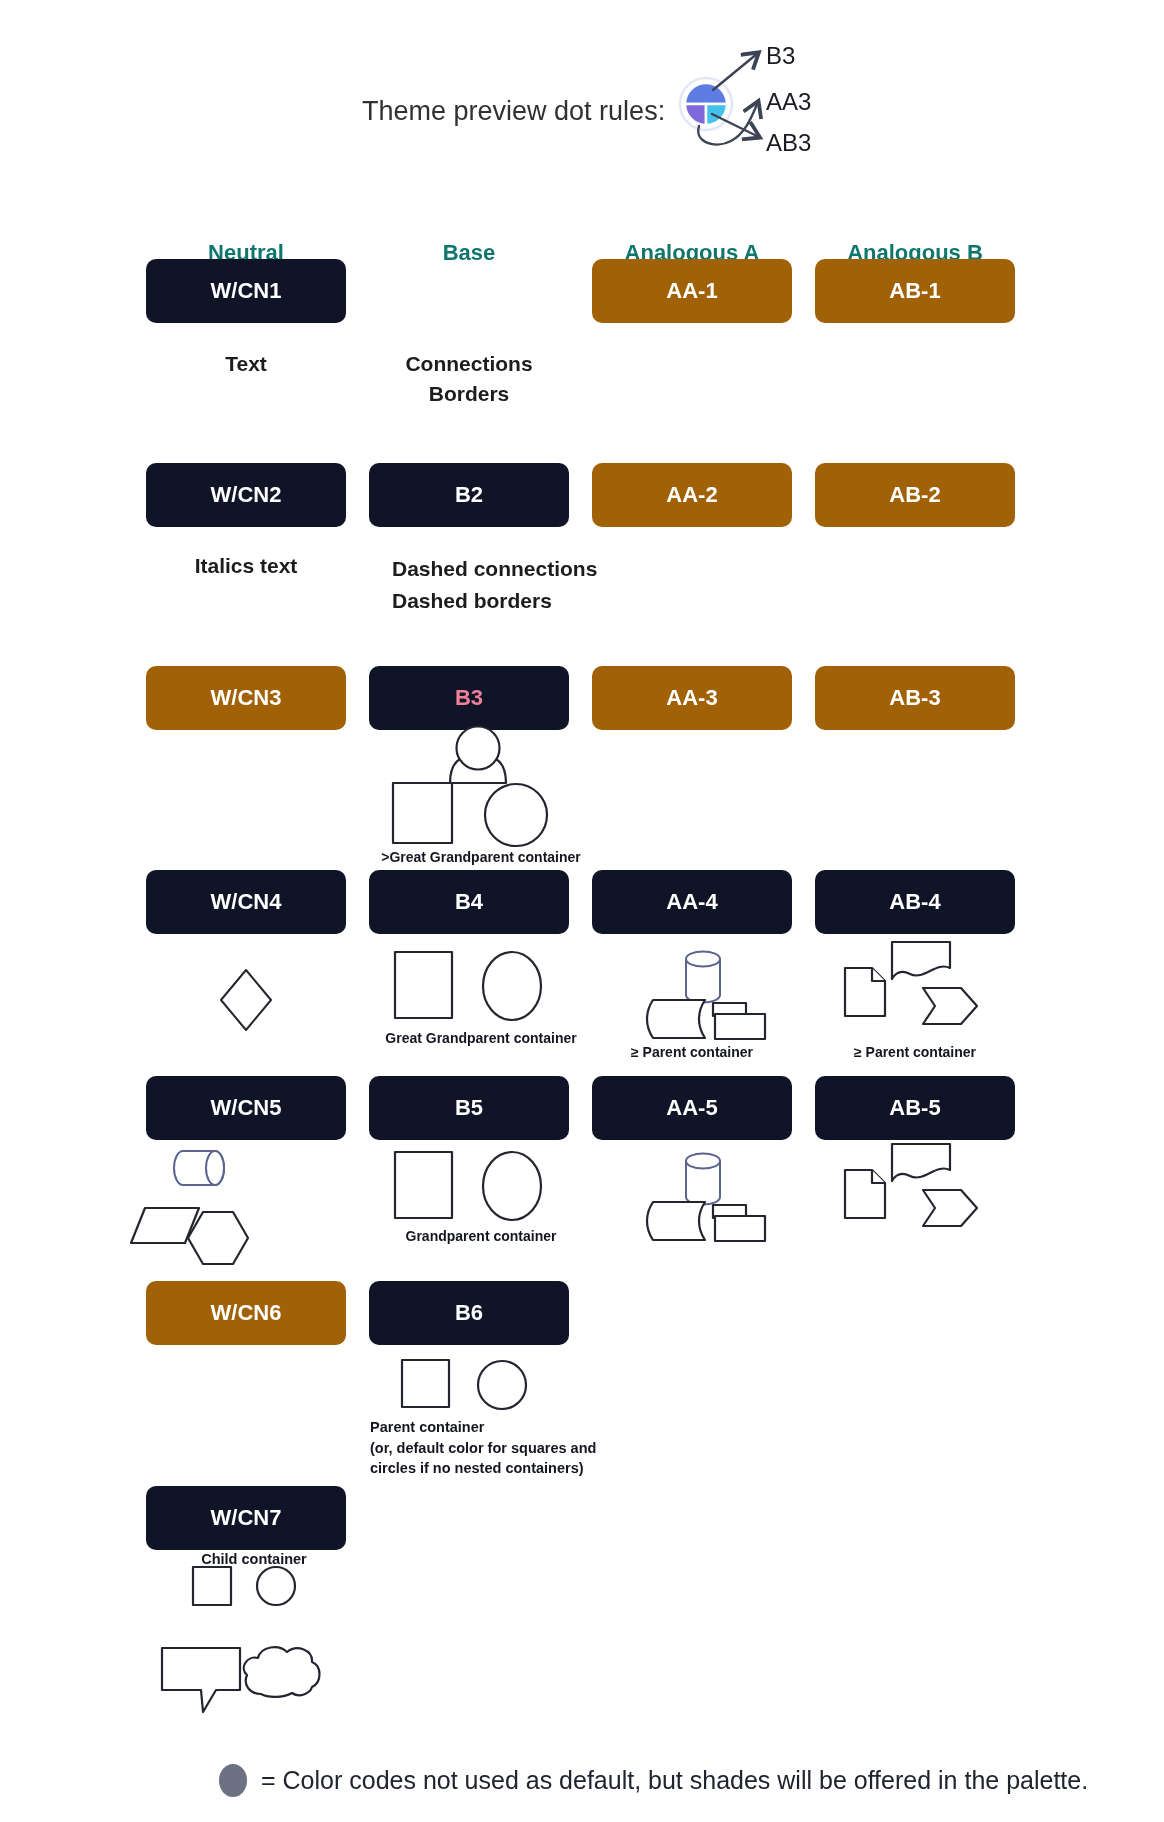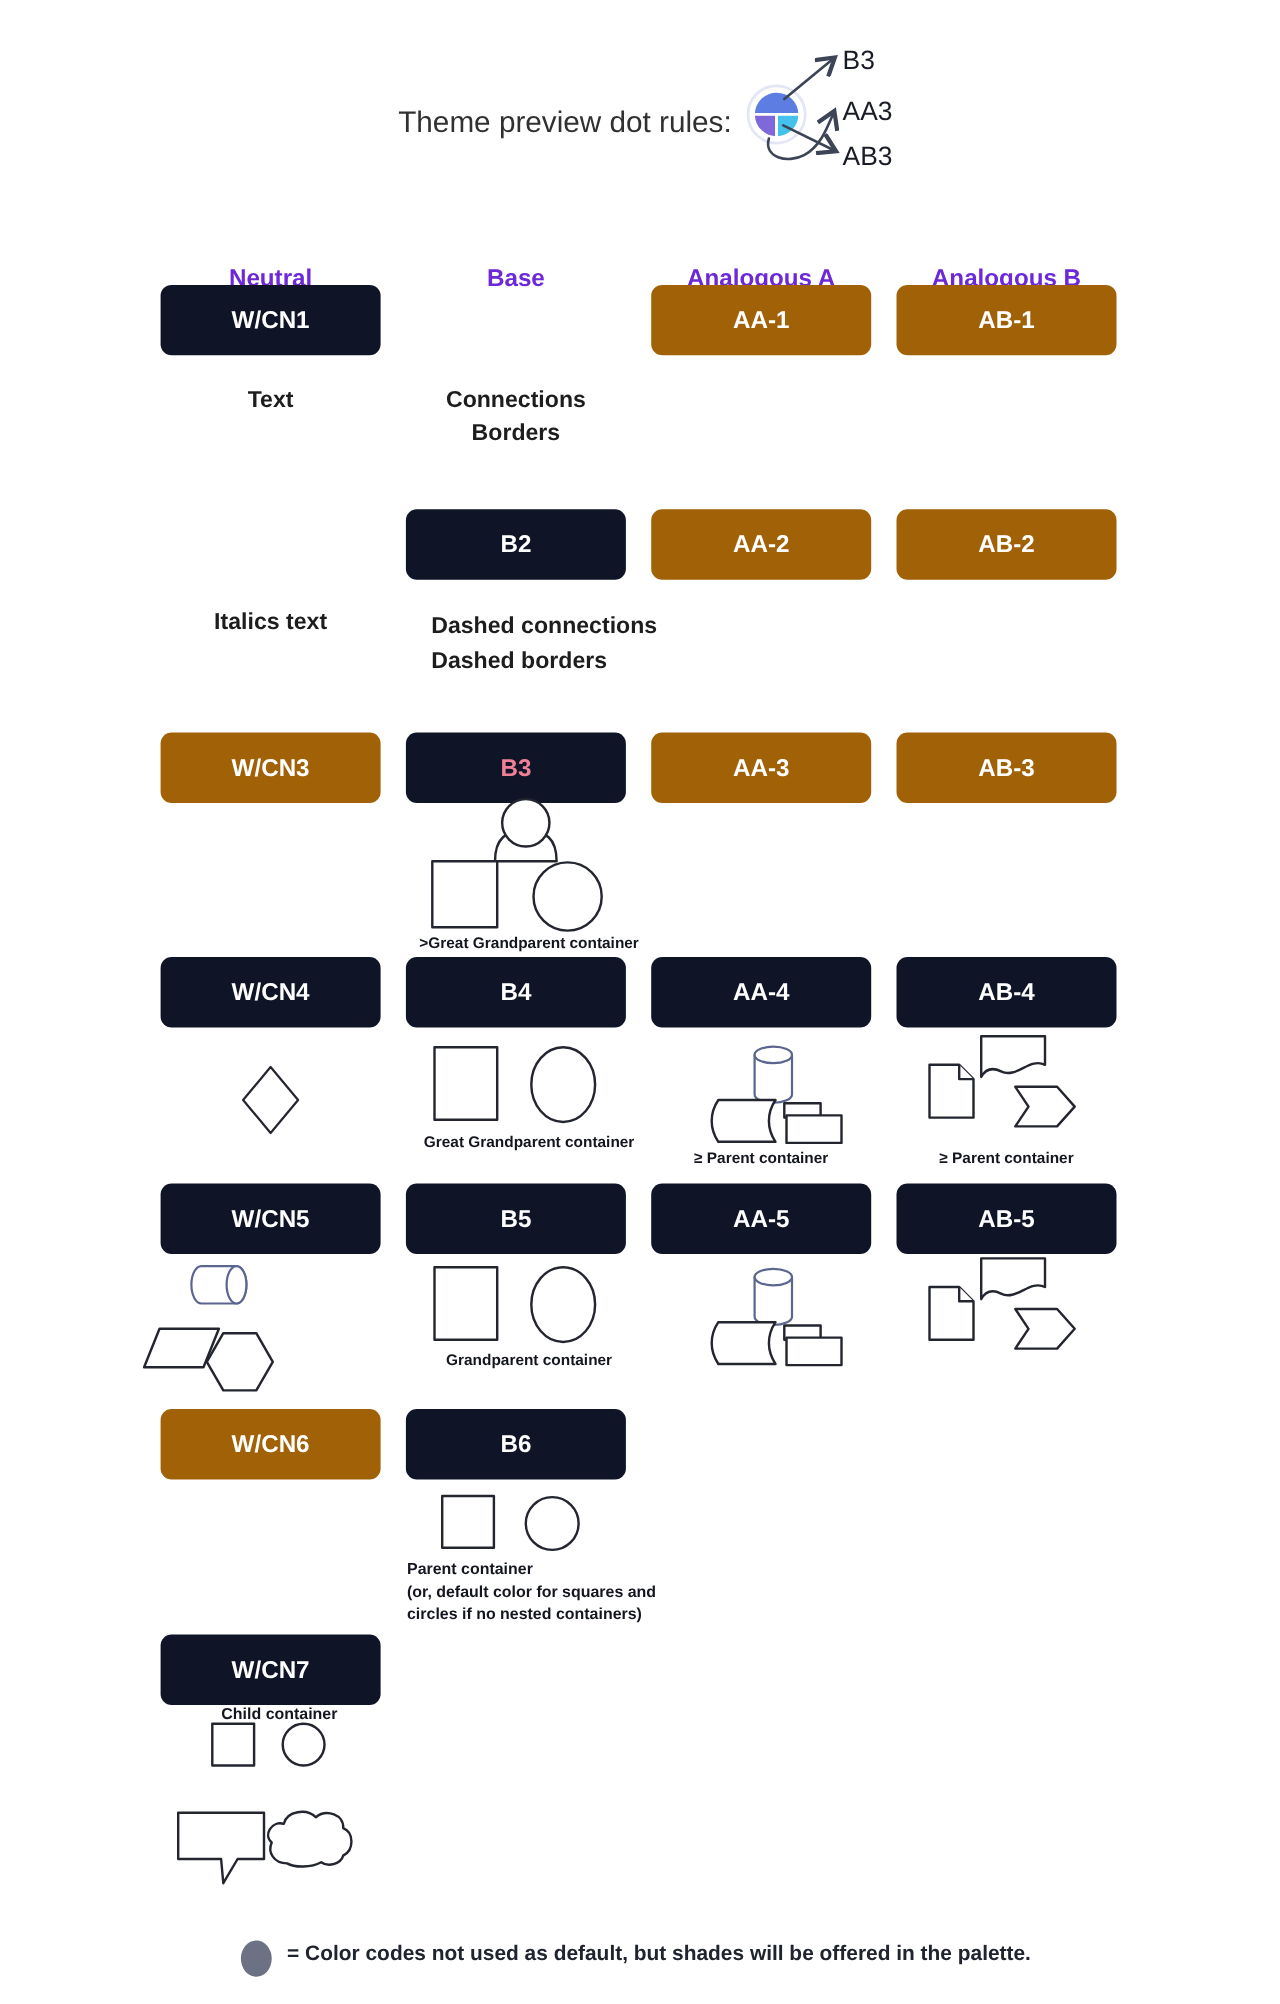--- a/index.html
+++ b/index.html
@@ -1,31 +1,31 @@
 <!DOCTYPE html>
 <html><head>
 <meta charset="utf-8">
 <style>
   html,body{margin:0;padding:0;background:#fff;}
   .canvas{position:relative;width:1164px;height:1822px;background:#ffffff;
           font-family:"Liberation Sans",sans-serif;overflow:hidden;}
   .title{position:absolute;left:362px;top:96px;font-size:27px;color:#313131;}
   .dot-label{position:absolute;left:766px;font-size:24px;color:#191c24;}
-  .hdr{position:absolute;width:200px;text-align:center;font-weight:700;font-size:22px;color:#6d28d9;}
+  .hdr{position:absolute;width:200px;text-align:center;font-weight:700;font-size:22px;color:#0f766e;}
   .pill{position:absolute;width:200px;height:64px;border-radius:10px;display:flex;
         align-items:center;justify-content:center;font-weight:700;font-size:22px;color:#ffffff;}
   .pill.dark{background:#0f1427;}
   .pill.gray{background:#a16207;}
   .pill .pink{color:#ef8098;}
   .note{position:absolute;width:200px;text-align:center;font-weight:700;font-size:21px;color:#1d1d1d;}
   .note.leftal{text-align:left;width:260px;margin-left:25px;}
   .cap{position:absolute;width:200px;text-align:center;font-weight:700;font-size:14px;color:#14161f;}
   .cap.leftal{text-align:left;width:240px;font-size:14.5px;}
   .legend-dot{position:absolute;left:219px;top:1764px;width:28px;height:33px;border-radius:50%;background:#6c7183;}
-  .legend-text{position:absolute;left:261px;top:1766px;font-size:19px;font-weight:700;color:#20242f;}
+  .legend-text{position:absolute;left:261px;top:1766px;font-size:25px;font-weight:400;color:#20242f;}
   svg{position:absolute;overflow:visible;}
   .shape{fill:#ffffff;stroke:#23262f;stroke-width:2.2;stroke-linejoin:round;}
   .shape.thin{stroke-width:2;}
   .cyl{fill:#ffffff;stroke:#5b6590;stroke-width:2;stroke-linejoin:round;}
   .arrow{fill:none;stroke:#3c4456;stroke-width:2.4;stroke-linecap:round;}
 </style>
 </head>
 <body>
 
 <div class="canvas">
@@ -61,20 +61,23 @@
   <div class="pill gray" style="left:592px;top:259px">
       <span>AA-1</span>
     </div>
   <div class="pill gray" style="left:815px;top:259px">
       <span>AB-1</span>
     </div>
   <div class="note" style="left:146px;top:352px">Text</div>
   <div class="note" style="left:369px;top:352px">Connections</div>
   <div class="note" style="left:369px;top:382px">Borders</div>
 
+  <div class="pill dark" style="left:146px;top:463px">
+      <span>W/CN2</span>
+    </div>
   <div class="pill dark" style="left:369px;top:463px">
       <span>B2</span>
     </div>
   <div class="pill gray" style="left:592px;top:463px">
       <span>AA-2</span>
     </div>
   <div class="pill gray" style="left:815px;top:463px">
       <span>AB-2</span>
     </div>
   <div class="note" style="left:146px;top:554px">Italics text</div>

